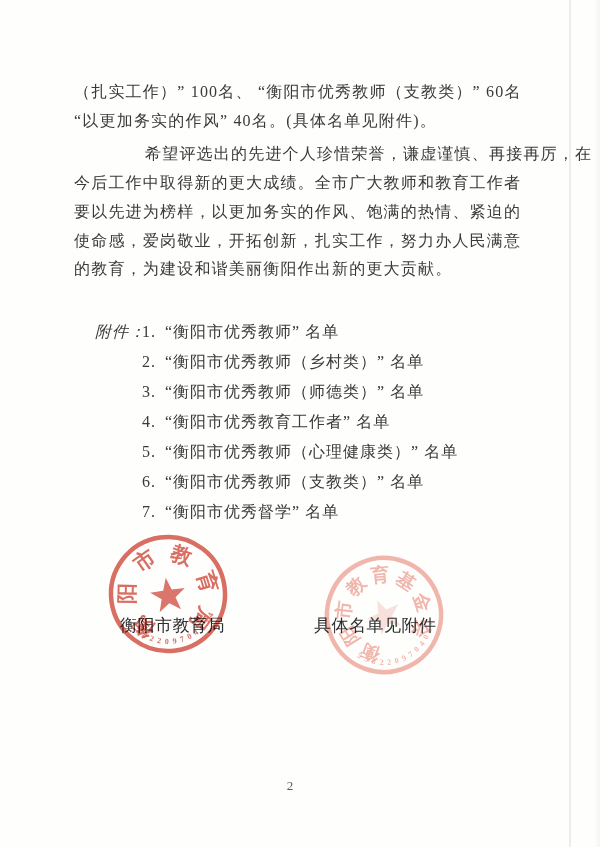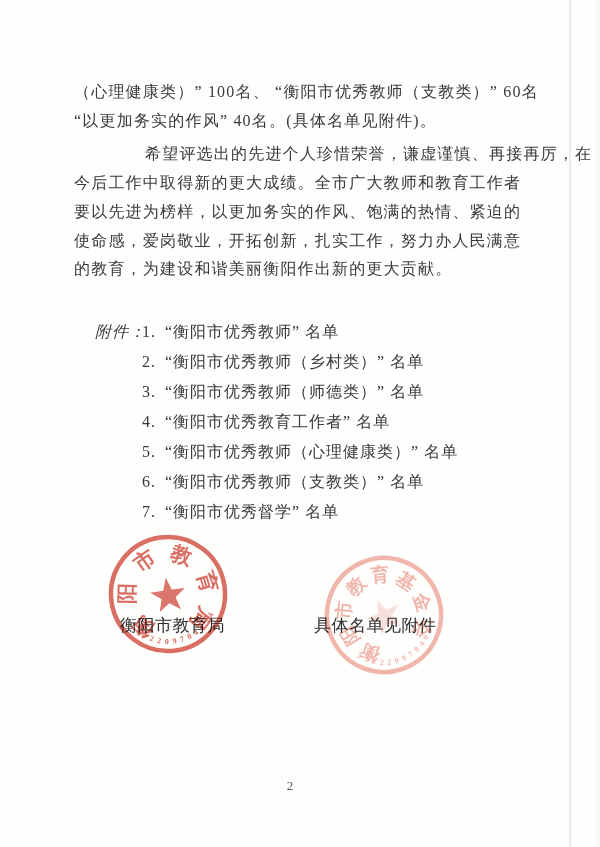--- a/index.html
+++ b/index.html
@@ -89,21 +89,21 @@
   .seal-right { left: 314px; top: 545px; }
 </style>
 </head>
 <body>
 
 <div class="page">
 
   <div class="edge-line"></div>
   <div class="edge-shade"></div>
 
-  <div class="tline" style="top:82px">（心理健康类）” 100名、 “衡阳市优秀教师（支教类）” 60名</div>
+  <div class="tline" style="top:82px">（扎实工作）” 100名、 “衡阳市优秀教师（支教类）” 60名</div>
   <div class="tline" style="top:111px">“以更加务实的作风” 40名。(具体名单见附件)。</div>
 
   <div class="tline indent" style="top:144px">希望评选出的先进个人珍惜荣誉，谦虚谨慎、再接再厉，在</div>
   <div class="tline" style="top:173px">今后工作中取得新的更大成绩。全市广大教师和教育工作者</div>
   <div class="tline" style="top:202px">要以先进为榜样，以更加务实的作风、饱满的热情、紧迫的</div>
   <div class="tline" style="top:231px">使命感，爱岗敬业，开拓创新，扎实工作，努力办人民满意</div>
   <div class="tline" style="top:259px">的教育，为建设和谐美丽衡阳作出新的更大贡献。</div>
 
   <div class="att-label" style="top:322px">附件：</div>
   <div class="att-item" style="top:322px"><span class="num">1.</span><span>“衡阳市优秀教师” 名单</span></div>

